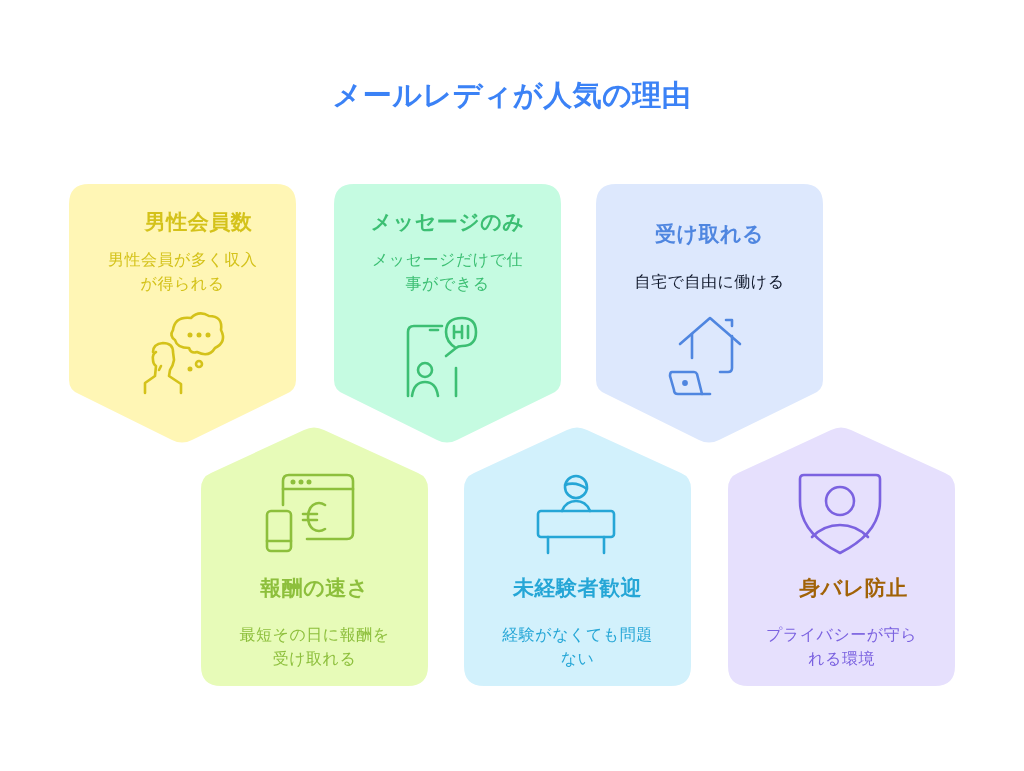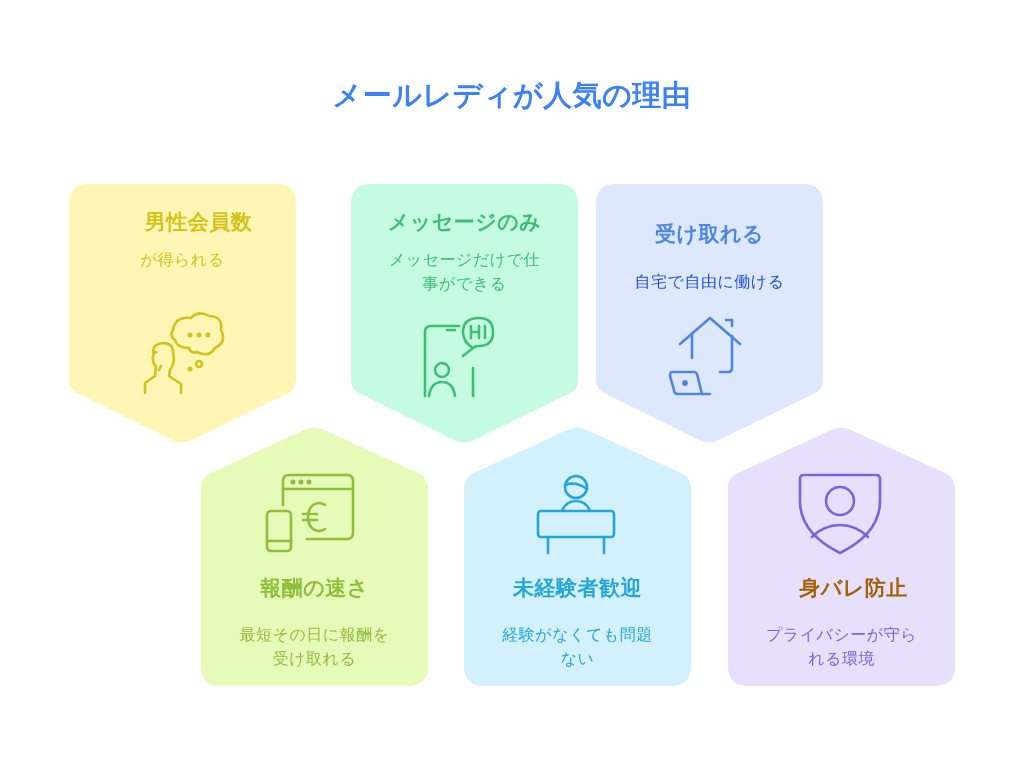--- a/index.html
+++ b/index.html
@@ -72,36 +72,37 @@
 <body>
 
 <div class="title">メールレディが人気の理由</div>
 
 <div class="card top" style="left:69px;">
   <svg class="shape" width="227" height="259" viewBox="0 0 227 259">
     <path d="M20 0 H207 Q227 0 227 20 V196 Q227 206 217 210 L123 256 Q113 261 103 256 L10 210 Q0 206 0 196 V20 Q0 0 20 0 Z" fill="#fff6b5"></path>
   </svg>
   <div class="heading" style="color:#d4c21a;padding-left:16px;">男性会員数</div>
   <div class="desc" style="color:#d4c21a;">
+    <div>男性会員が多く収入</div>
     <div>が得られる</div>
   </div>
   <svg class="icon" viewBox="0 0 100 90" fill="none" stroke="#d4c21a" stroke-width="2.6" stroke-linecap="round" stroke-linejoin="round">
     <path d="M40 22 Q42 8 58 10 Q66 2 76 8 Q90 8 88 22 Q94 34 82 40 Q76 50 64 44 Q58 46 56 40 Q44 40 42 32 Q36 28 40 22 Z"></path>
     <circle cx="57" cy="27" r="1.2" fill="#d4c21a"></circle>
     <circle cx="66" cy="27" r="1.2" fill="#d4c21a"></circle>
     <circle cx="75" cy="27" r="1.2" fill="#d4c21a"></circle>
     <circle cx="66" cy="56" r="3"></circle>
     <circle cx="57" cy="61" r="1.2" fill="#d4c21a"></circle>
     <path d="M20 44 Q20 36 30 35 Q40 35 40 44 L41 52 Q40 58 37 62 L36 68 L48 76 L48 85"></path>
     <path d="M23 44 Q19 46 20 52 Q20 56 23 58 L22 68 L12 75 L12 85"></path>
     <path d="M26 62 L28 58"></path>
   </svg>
 </div>
 
-<div class="card top" style="left:351px;">
+<div class="card top" style="left:334px;">
   <svg class="shape" width="227" height="259" viewBox="0 0 227 259">
     <path d="M20 0 H207 Q227 0 227 20 V196 Q227 206 217 210 L123 256 Q113 261 103 256 L10 210 Q0 206 0 196 V20 Q0 0 20 0 Z" fill="#c5fbe1"></path>
   </svg>
   <div class="heading" style="color:#3cbf73;">メッセージのみ</div>
   <div class="desc" style="color:#3cbf73;">
     <div>メッセージだけで仕</div>
     <div>事ができる</div>
   </div>
   <svg class="icon" viewBox="0 0 100 90" fill="none" stroke="#3cbf73" stroke-width="2.6" stroke-linecap="round" stroke-linejoin="round">
     <path d="M10 88 V24 Q10 18 16 18 H44"></path>
@@ -112,21 +113,21 @@
     <path d="M48 48 L58 40 Q48 34 48 24 Q48 10 64 10 Q78 10 78 24 Q78 38 64 38 Q60 38 58 40"></path>
     <path d="M56 18 V30 M56 24 H64 M64 18 V30 M70 18 V30"></path>
   </svg>
 </div>
 
 <div class="card top" style="left:596px;">
   <svg class="shape" width="227" height="259" viewBox="0 0 227 259">
     <path d="M20 0 H207 Q227 0 227 20 V196 Q227 206 217 210 L123 256 Q113 261 103 256 L10 210 Q0 206 0 196 V20 Q0 0 20 0 Z" fill="#dde8fd"></path>
   </svg>
   <div class="heading" style="color:#4f86e0; top:36px;">受け取れる</div>
-  <div class="desc" style="color:#1d4ed8; top:86px;">
+  <div class="desc" style="color:#0f172a; top:86px;">
     <div>自宅で自由に働ける</div>
   </div>
   <svg class="icon" viewBox="0 0 100 90" fill="none" stroke="#4f86e0" stroke-width="2.6" stroke-linecap="round" stroke-linejoin="round">
     <path d="M20 36 L50 10 L80 36"></path>
     <path d="M32 26 V50"></path>
     <path d="M72 28 V60 Q72 64 68 64 H60"></path>
     <path d="M66 12 H72 V18"></path>
     <path d="M12 64 H34 Q36 64 37 66 L42 86 H18 Q14 86 14 82 L10 68 Q10 64 12 64 Z"></path>
     <path d="M42 86 H50"></path>
     <circle cx="25" cy="75" r="1.6" fill="#4f86e0"></circle>

